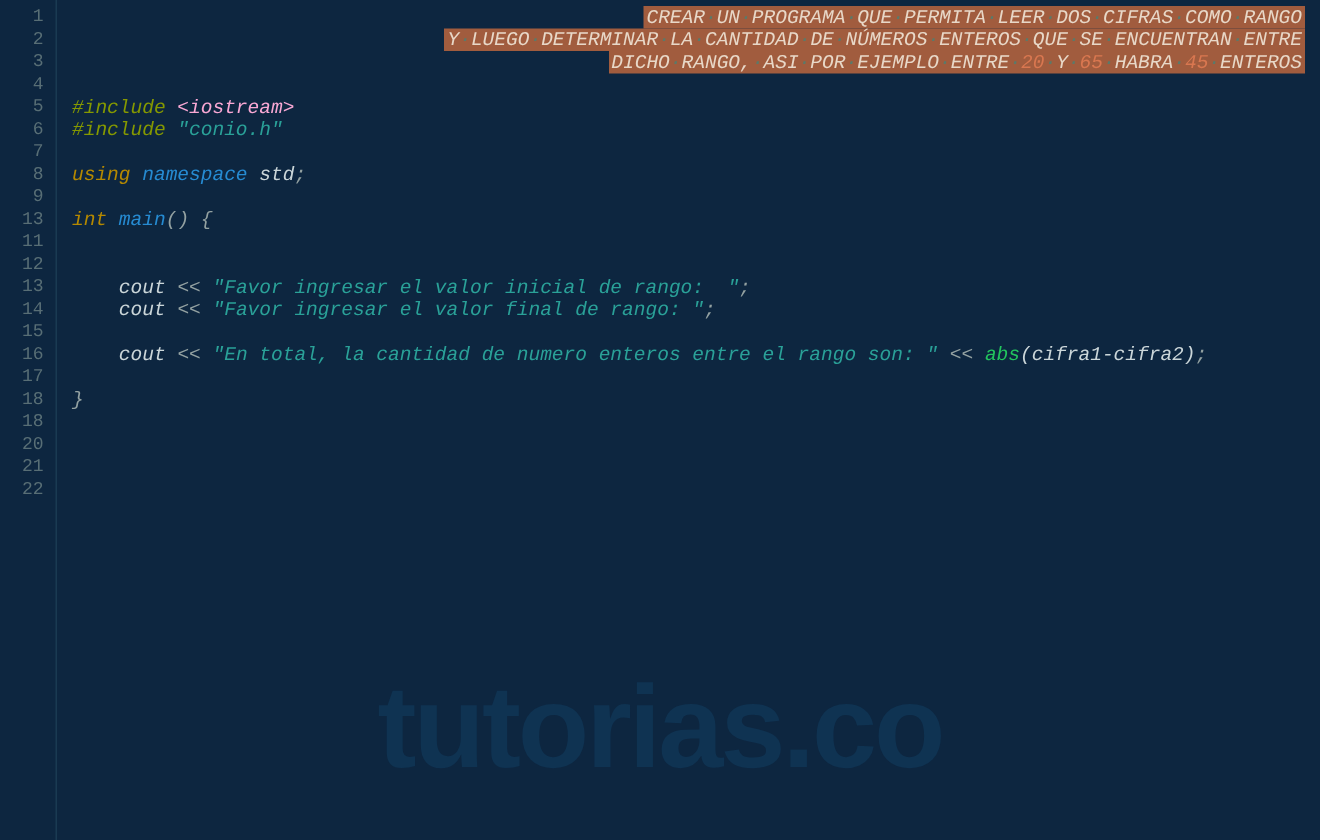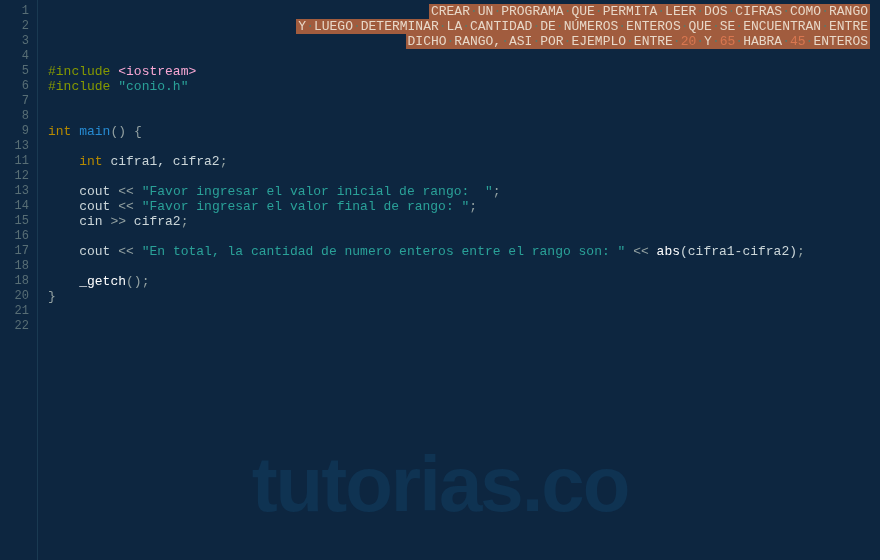--- a/index.html
+++ b/index.html
@@ -30,20 +30,21 @@
   .gutter .lnum {
     height: 15px;
     line-height: 15px;
     font-size: 12px;
   }
   .code-area {
     flex: 1;
     padding-top: 4px;
     padding-left: 10px;
     position: relative;
+    font-style: italic;
   }
   .line {
     height: 15px;
     line-height: 15px;
     white-space: pre;
     font-size: 13px;
   }
   .comment-block {
     text-align: right;
     padding-right: 10px;
@@ -58,21 +59,21 @@
   }
   .dot {
     color: #5a7a6a;
   }
   .kw-pre { color: #859900; }
   .kw-blue { color: #268bd2; }
   .kw-yellow { color: #b58900; }
   .str { color: #2aa198; }
   .punct { color: #93a1a1; }
   .ident { color: #cbd6d9; }
-  .func { color: #ffffff; }
+  .func { color: #22c55e; }
   .angle { color: #f9a8d4; }
   .watermark {
     position: absolute;
     bottom: 30px;
     left: 50%;
     transform: translateX(-50%);
     font-size: 78px;
     font-weight: bold;
     color: #0f3352;
     letter-spacing: -2px;
@@ -111,29 +112,27 @@
   </div>
 
   <div class="code-area">
     <div class="line comment-block"><span class="comment-hl"><span>CREAR</span><span class="dot">·</span><span>UN</span><span class="dot">·</span><span>PROGRAMA</span><span class="dot">·</span><span>QUE</span><span class="dot">·</span><span>PERMITA</span><span class="dot">·</span><span>LEER</span><span class="dot">·</span><span>DOS</span><span class="dot">·</span><span>CIFRAS</span><span class="dot">·</span><span>COMO</span><span class="dot">·</span><span>RANGO</span></span></div>
     <div class="line comment-block"><span class="comment-hl"><span>Y</span><span class="dot">·</span><span>LUEGO</span><span class="dot">·</span><span>DETERMINAR</span><span class="dot">·</span><span>LA</span><span class="dot">·</span><span>CANTIDAD</span><span class="dot">·</span><span>DE</span><span class="dot">·</span><span>NÚMEROS</span><span class="dot">·</span><span>ENTEROS</span><span class="dot">·</span><span>QUE</span><span class="dot">·</span><span>SE</span><span class="dot">·</span><span>ENCUENTRAN</span><span class="dot">·</span><span>ENTRE</span></span></div>
     <div class="line comment-block"><span class="comment-hl"><span>DICHO</span><span class="dot">·</span><span>RANGO,</span><span class="dot">·</span><span>ASI</span><span class="dot">·</span><span>POR</span><span class="dot">·</span><span>EJEMPLO</span><span class="dot">·</span><span>ENTRE</span><span class="dot">·</span><span class="comment-num">20</span><span class="dot">·</span><span>Y</span><span class="dot">·</span><span class="comment-num">65</span><span class="dot">·</span><span>HABRA</span><span class="dot">·</span><span class="comment-num">45</span><span class="dot">·</span><span>ENTEROS</span></span></div>
     <div class="line"></div>
     <div class="line"><span class="kw-pre">#include</span> <span class="angle">&lt;iostream&gt;</span></div>
     <div class="line"><span class="kw-pre">#include</span> <span class="str">"conio.h"</span></div>
     <div class="line"></div>
+    <div class="line"><span class="kw-yellow">using</span> <span class="kw-blue">namespace</span> <span class="ident">std</span><span class="punct">;</span></div>
     <div class="line"></div>
     <div class="line"><span class="kw-yellow">int</span> <span class="kw-blue">main</span><span class="punct">(</span><span class="punct">)</span> <span class="punct">{</span></div>
     <div class="line"></div>
-    <div class="line">    <span class="kw-yellow">int</span> <span class="ident">cifra1, cifra2</span><span class="punct">;</span></div>
     <div class="line"></div>
     <div class="line">    <span class="ident">cout</span> <span class="punct">&lt;&lt;</span> <span class="str">"Favor ingresar el valor inicial de rango:  "</span><span class="punct">;</span></div>
     <div class="line">    <span class="ident">cout</span> <span class="punct">&lt;&lt;</span> <span class="str">"Favor ingresar el valor final de rango: "</span><span class="punct">;</span></div>
-    <div class="line">    <span class="ident">cin</span> <span class="punct">&gt;&gt;</span> <span class="ident">cifra2</span><span class="punct">;</span></div>
     <div class="line"></div>
     <div class="line">    <span class="ident">cout</span> <span class="punct">&lt;&lt;</span> <span class="str">"En total, la cantidad de numero enteros entre el rango son: "</span> <span class="punct">&lt;&lt;</span> <span class="func">abs</span><span class="ident">(cifra1-cifra2)</span><span class="punct">;</span></div>
     <div class="line"></div>
-    <div class="line">    <span class="func">_getch</span><span class="punct">()</span><span class="punct">;</span></div>
     <div class="line"><span class="punct">}</span></div>
   </div>
 </div>
 
 <div class="watermark">tutorias.co</div>
 
 </body></html>

